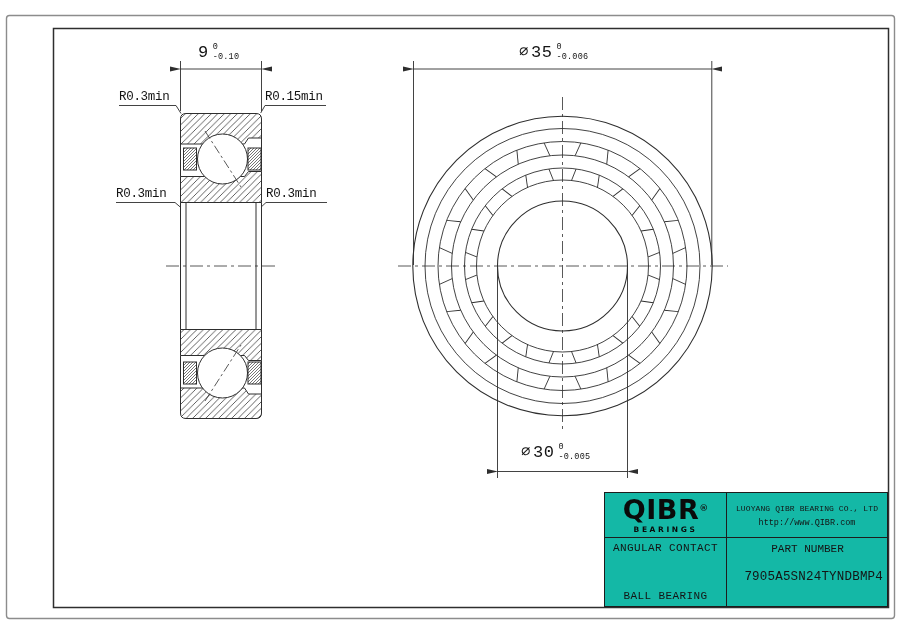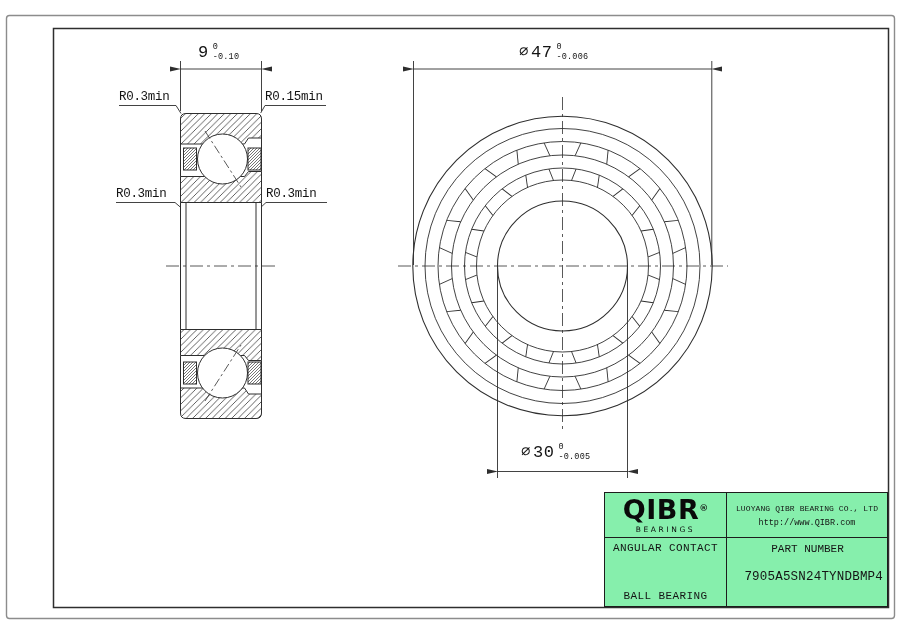--- a/index.html
+++ b/index.html
@@ -11,31 +11,31 @@
   .dim{position:absolute;display:flex;align-items:flex-start;}
   .dim .phi{font-style:italic;font-size:15px;line-height:18px;margin-right:3px;}
   .dim .val{font-size:17px;line-height:18px;letter-spacing:0.5px;}
   .dim .tol{display:flex;flex-direction:column;margin-left:4px;margin-top:-1px;
             font-size:8.5px;line-height:9.5px;letter-spacing:0.2px;}
   
   .rlabel{font-size:12.5px;line-height:14px;letter-spacing:-0.3px;}
   
   .tb{position:absolute;left:604px;top:492px;width:284px;height:115px;
       border:1.5px solid #1d1d1d;box-sizing:border-box;display:grid;
-      grid-template-columns:122px 1fr;grid-template-rows:45px 1fr;background:#86efac;}
+      grid-template-columns:122px 1fr;grid-template-rows:45px 1fr;background:#14b8a6;}
   .tb .cell{box-sizing:border-box;display:flex;flex-direction:column;
             align-items:center;justify-content:center;overflow:hidden;}
   .tb .c-logo{border-right:1.4px solid #1d1d1d;border-bottom:1.4px solid #1d1d1d;}
   .tb .c-co{border-bottom:1.4px solid #1d1d1d;}
   .tb .c-prod{border-right:1.4px solid #1d1d1d;gap:26px;}
   .logo-line1{display:flex;align-items:flex-start;line-height:26px;}
   .logo-main{font-family:"DejaVu Sans","Liberation Sans",sans-serif;font-weight:900;
              font-size:27px;letter-spacing:0.5px;color:#0a0a0a;}
   .logo-reg{font-family:"DejaVu Sans",sans-serif;font-size:9px;font-weight:700;margin-top:-2px;}
-  .logo-sub{font-family:"DejaVu Sans","Liberation Sans",sans-serif;font-weight:400;
+  .logo-sub{font-family:"DejaVu Sans","Liberation Sans",sans-serif;font-weight:700;
             font-size:7.5px;letter-spacing:2.6px;margin-top:2px;color:#0a0a0a;}
   .co-name{font-size:8px;line-height:15px;letter-spacing:0.1px;}
   .co-url{font-size:8.5px;line-height:14px;}
   .prod-line{font-size:11px;line-height:22px;letter-spacing:0.4px;}
   .part-cell{align-items:stretch !important;justify-content:flex-start !important;
              padding:4px 4px 0 5px;}
   .part-label{font-size:11px;line-height:15px;text-align:center;}
   .part-number{font-size:12.5px;line-height:18px;text-align:right;margin-top:11px;letter-spacing:0.2px;}
 </style>
 </head>
@@ -145,21 +145,21 @@
   <div class="dim" style="left:198px;top:44px;">
     <span class="val">9</span>
     <span class="tol">
       <span>0</span>
       <span>-0.10</span>
     </span>
   </div>
 
   <div class="dim" style="left:519px;top:44px;">
     <span class="phi">⌀</span>
-    <span class="val">47</span>
+    <span class="val">35</span>
     <span class="tol">
       <span>0</span>
       <span>-0.006</span>
     </span>
   </div>
 
   <div class="dim" style="left:521px;top:444px;">
     <span class="phi">⌀</span>
     <span class="val">30</span>
     <span class="tol">

